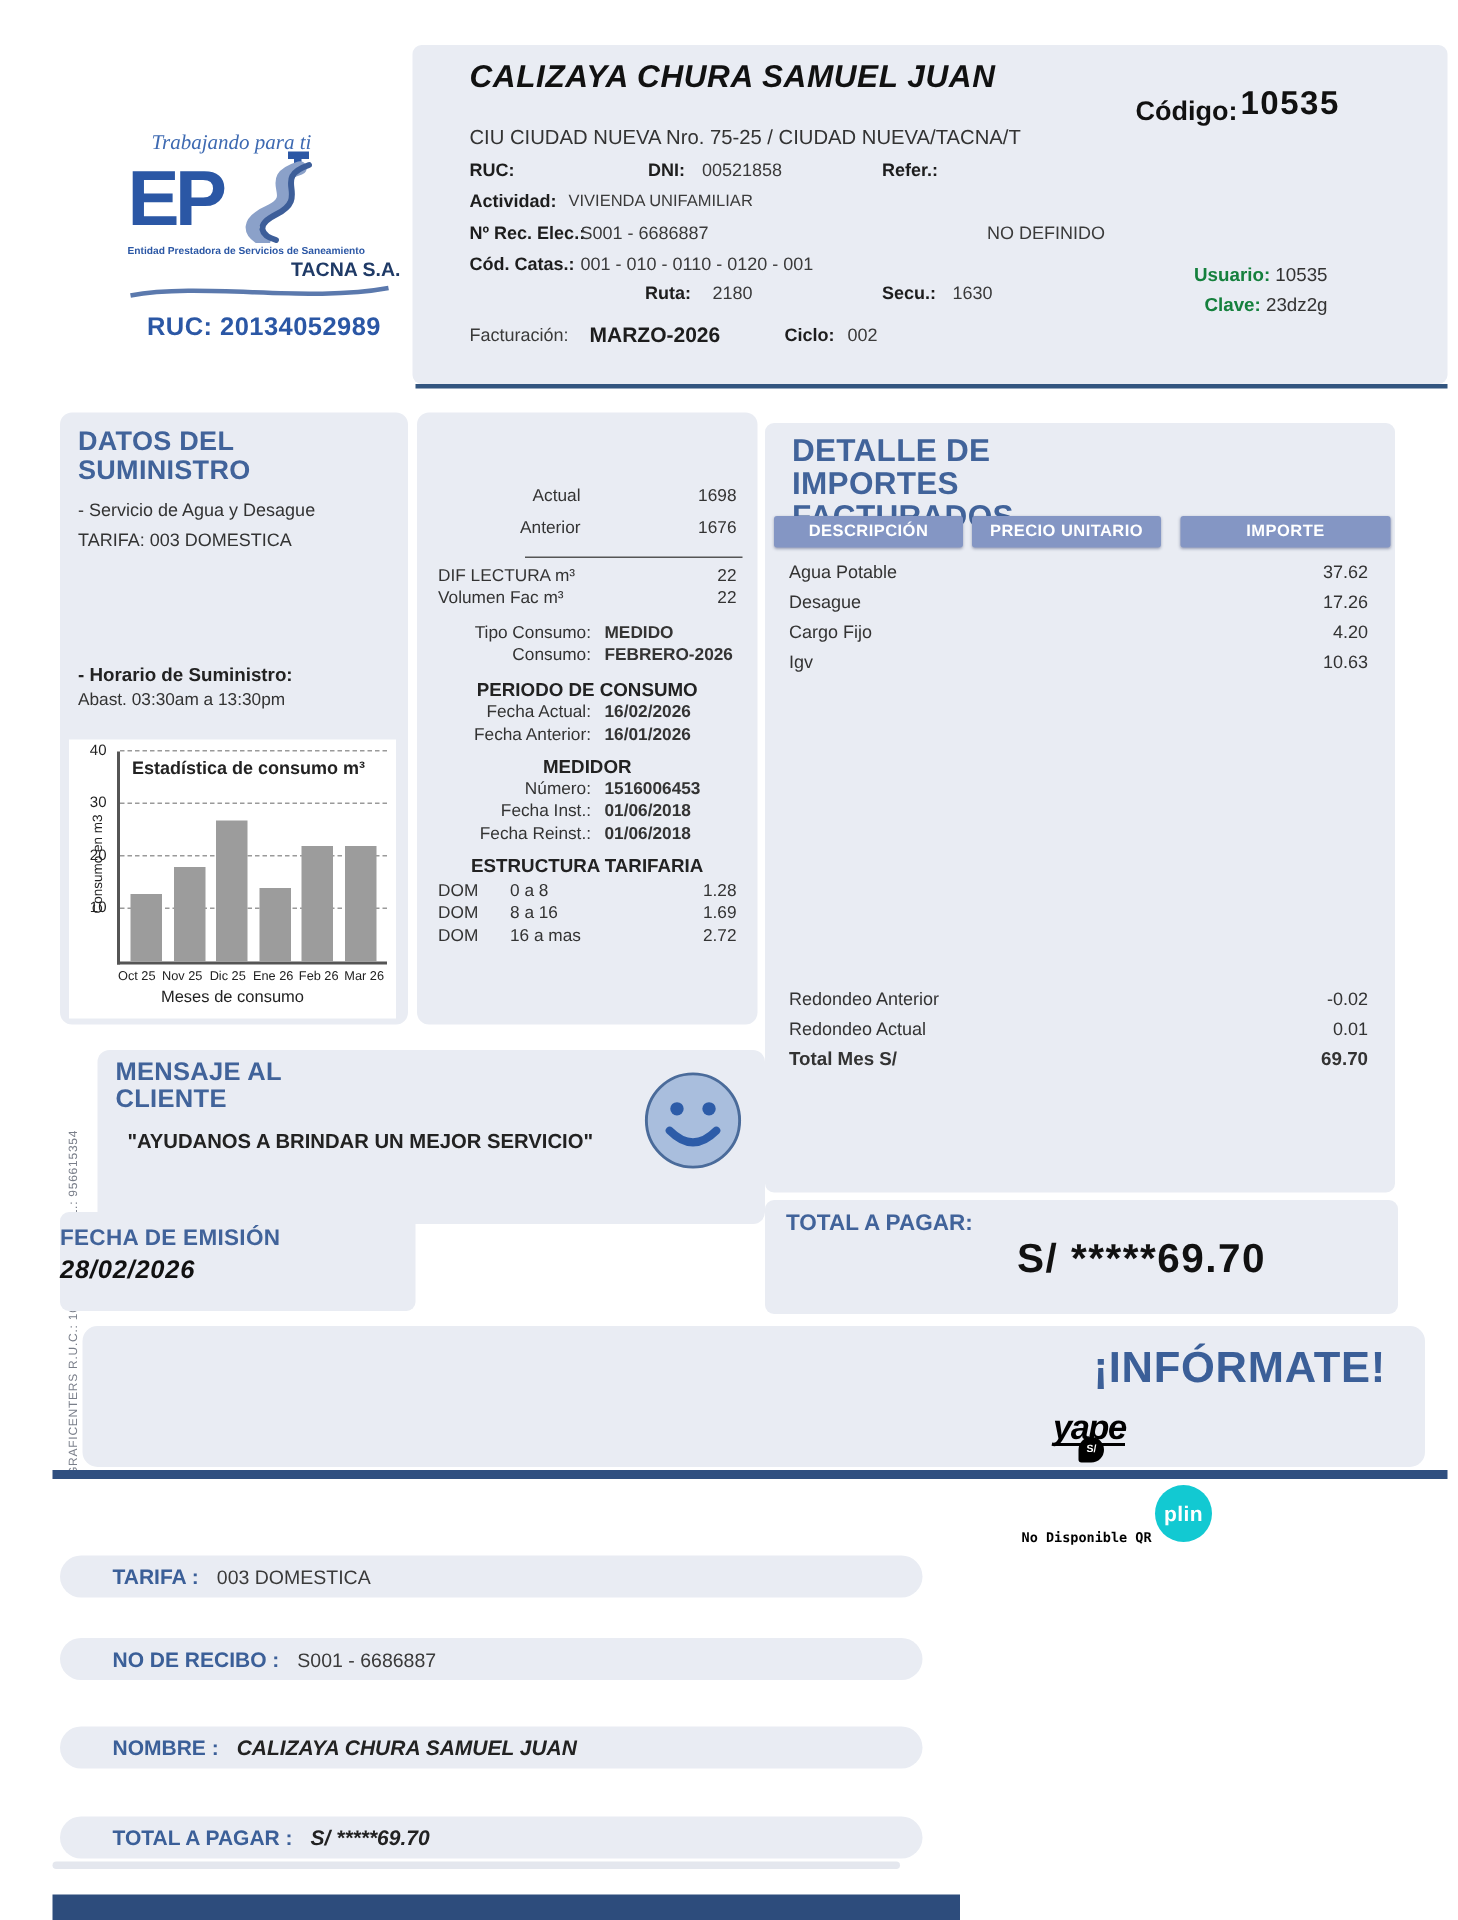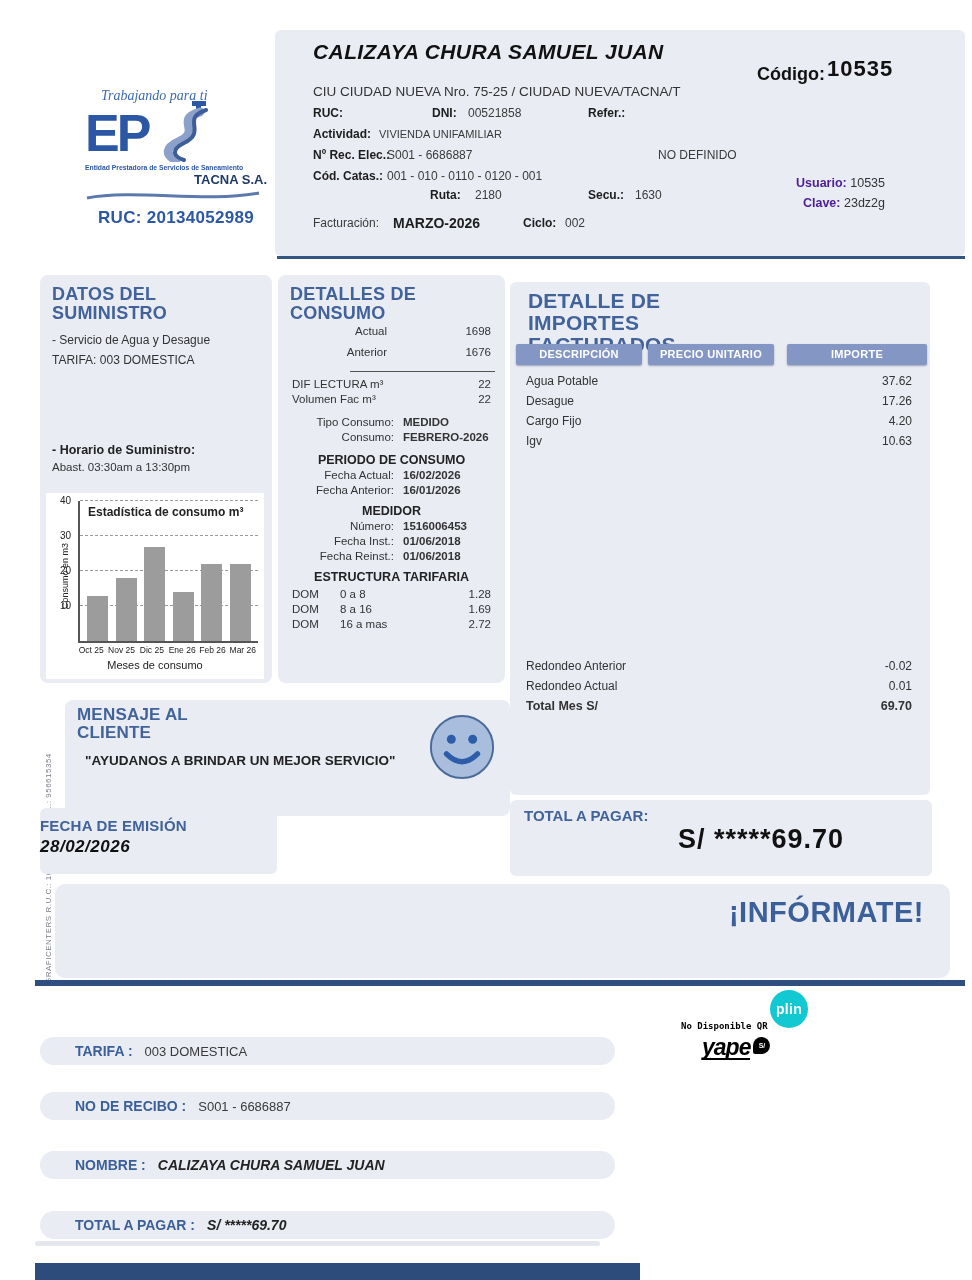--- a/index.html
+++ b/index.html
@@ -17,21 +17,21 @@
   .header-box{left:275px;top:30px;width:690px;height:226px;border-radius:6px;}
   .header-rule{position:absolute;left:277px;top:256px;width:688px;height:3px;background:#33557f;}
   .hl{position:absolute;font-size:12px;font-weight:bold;color:#1d1d1d;white-space:nowrap;}
   .hv{position:absolute;font-size:12px;color:#3a3a3a;white-space:nowrap;}
   .cust-name{position:absolute;left:38px;top:10px;font-size:21px;font-weight:bold;
     font-style:italic;color:#111;letter-spacing:.4px;white-space:nowrap;}
   .codigo-l{position:absolute;left:482px;top:34px;font-size:18px;font-weight:bold;color:#111;}
   .codigo-v{position:absolute;left:552px;top:26px;font-size:22px;font-weight:bold;color:#111;letter-spacing:1px;}
   .addr{position:absolute;left:38px;top:54px;font-size:13.5px;color:#333;white-space:nowrap;}
   .usr{position:absolute;right:80px;text-align:right;font-size:12.5px;color:#333;white-space:nowrap;}
-  .usr b{color:#4c1d95;}
+  .usr b{color:#15803d;}
 
   
   .logo{position:absolute;left:85px;top:88px;width:182px;}
   .logo-tagline{font-family:"Liberation Serif",serif;font-style:italic;font-size:14px;
     color:#3e6ab2;margin-left:16px;margin-bottom:-4px;}
   .logo-row{display:flex;align-items:flex-end;height:62px;}
   .logo-ep{font-size:52px;font-weight:bold;color:#2b57a5;letter-spacing:-3px;line-height:58px;}
   .logo-sub{font-size:6.8px;font-weight:bold;color:#2b57a5;white-space:nowrap;margin-top:2px;}
   .logo-tacna{font-size:13px;font-weight:bold;color:#1f3a66;text-align:right;margin-top:1px;}
   .logo-ruc{font-size:17px;font-weight:bold;color:#2b57a5;text-align:center;margin-top:3px;letter-spacing:.3px;}
@@ -101,21 +101,21 @@
   .tot-v{position:absolute;left:80px;right:0;top:24px;text-align:center;font-size:27px;
     font-weight:bold;color:#111;letter-spacing:1px;}
 
   
   .info-box{left:55px;top:884px;width:895px;height:94px;border-radius:10px;}
   .info-text{position:absolute;right:26px;top:12px;font-size:29px;font-weight:bold;color:#3b5f98;letter-spacing:.5px;}
 
   .bar-mid{position:absolute;left:35px;top:980px;width:930px;height:6px;background:#2f4f80;}
 
   
-  .yape{position:absolute;left:702px;top:1036px;display:flex;align-items:center;}
+  .yape{position:absolute;left:702px;top:940px;display:flex;align-items:center;flex-direction:column;}
   .yape-text{font-size:23px;font-weight:bold;font-style:italic;color:#000;
     border-bottom:2px solid #000;line-height:22px;letter-spacing:-1px;}
   .yape-bubble{width:17px;height:17px;border-radius:50% 50% 50% 2px;background:#000;color:#fff;
     font-size:7px;font-weight:bold;display:flex;align-items:center;justify-content:center;margin-left:3px;margin-top:-6px;}
   .plin{position:absolute;left:770px;top:990px;width:38px;height:38px;border-radius:50%;
     background:#12c9d2;color:#fff;font-size:14px;font-weight:bold;display:flex;
     align-items:center;justify-content:center;letter-spacing:.3px;}
   .qr-note{position:absolute;left:681px;top:1021px;font-family:"DejaVu Sans Mono",monospace;
     font-size:9px;font-weight:bold;color:#000;}
 
@@ -235,24 +235,20 @@
           <div class="xtick">Dic 25</div>
           <div class="xtick">Ene 26</div>
           <div class="xtick">Feb 26</div>
           <div class="xtick">Mar 26</div>
         </div>
       <div class="chart-xlabel">Meses de consumo</div>
     </div>
   </div>
 
   <div class="box cons-box">
-    <div class="cons-title sec-title">
-      <div>DETALLES DE</div>
-      <div>CONSUMO</div>
-    </div>
 
     <div class="dcrow r-read" style="top:50px">
       <span class="lab">Actual</span>
       <span class="val">1698</span>
     </div>
     <div class="dcrow r-read" style="top:71px">
       <span class="lab">Anterior</span>
       <span class="val">1676</span>
     </div>
     <div class="dc-line" style="top:96px"></div>

